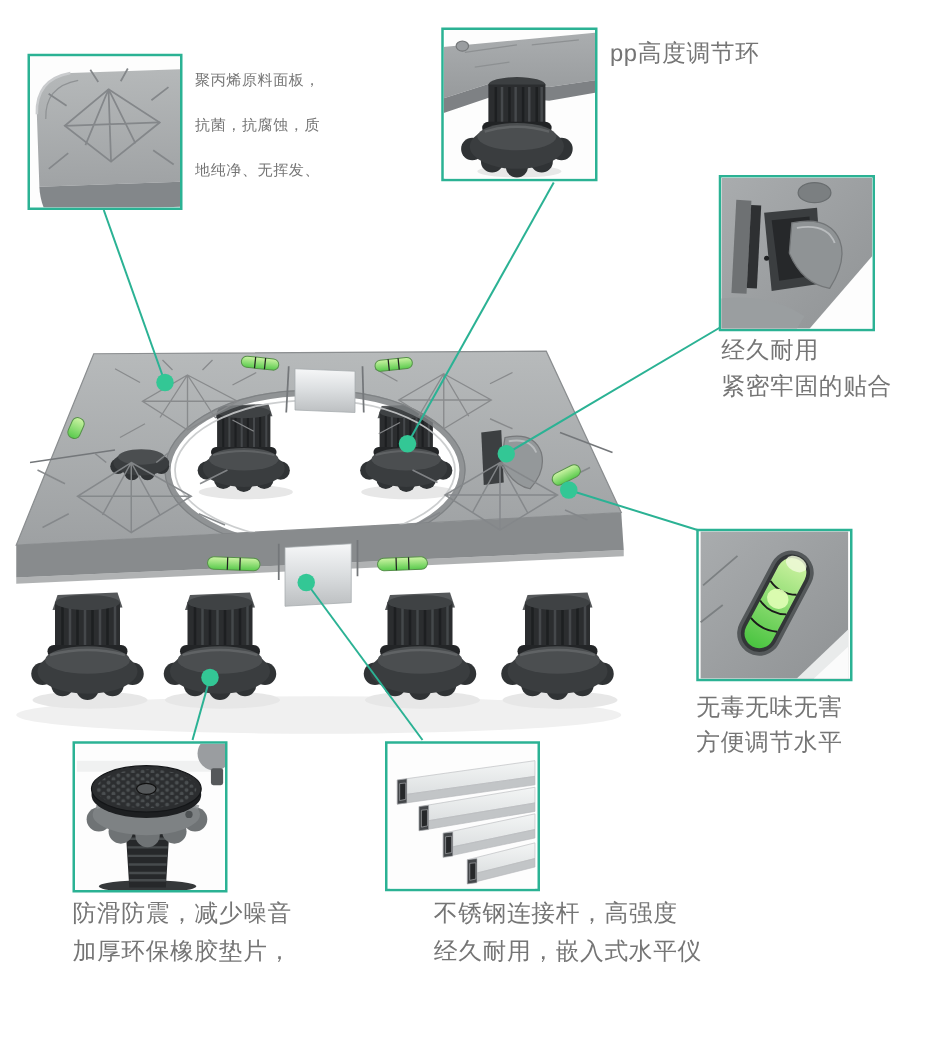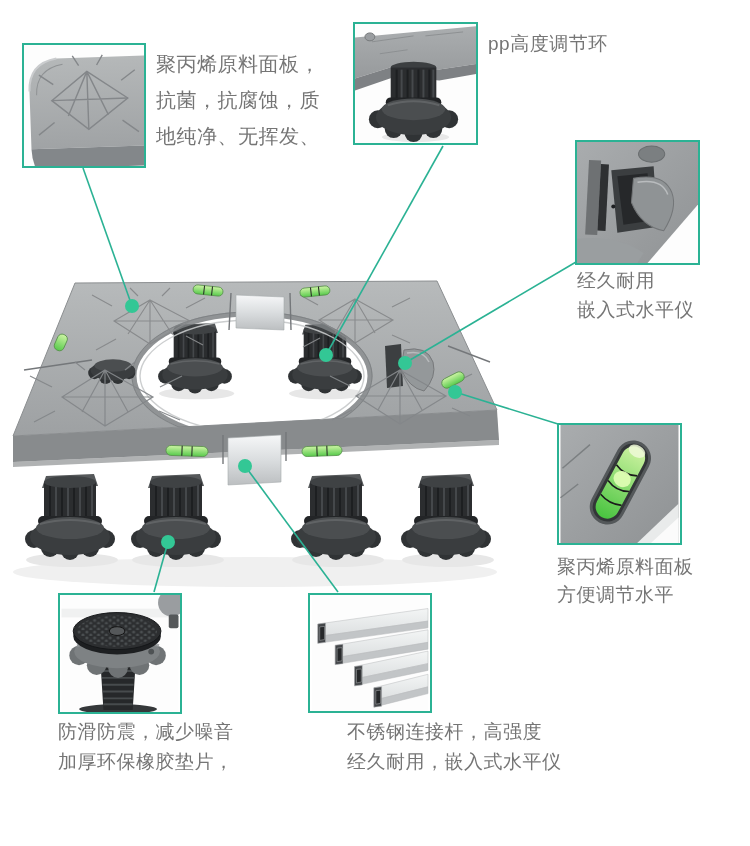--- a/index.html
+++ b/index.html
@@ -4,21 +4,21 @@
 <style>
   html,body{margin:0;padding:0;background:#fff;}
   .page{position:relative;width:750px;height:846px;background:#fff;overflow:hidden;
         font-family:"Liberation Sans","DejaVu Sans",sans-serif;}
   .callout-box{position:absolute;box-sizing:border-box;border:2px solid var(--accent,#2bb294);
                background:#fff;overflow:hidden;}
   .callout-box svg{display:block;}
   .callout-text{position:absolute;color:var(--text,#757575);white-space:nowrap;
                 font-size:19px;letter-spacing:0.5px;}
   .callout-text div{white-space:nowrap;}
-  .t-panel{left:156px;top:46px;line-height:36px;font-size:20px;}
+  .t-panel{left:156px;top:46px;line-height:36px;font-size:12px;}
   .t-foot{left:488px;top:28px;line-height:31px;}
   .t-latch{left:577px;top:266px;line-height:29px;}
   .t-level{left:557px;top:553px;line-height:28px;}
   .t-pad{left:58px;top:717px;line-height:30px;}
   .t-rods{left:308px;top:717px;line-height:30px;margin-left:39px;}
   .overlay{position:absolute;left:0;top:0;pointer-events:none;}
   .main-img{position:absolute;left:0;top:250px;}
 </style>
 </head>
 <body>
@@ -342,24 +342,24 @@
   <div class="callout-text t-panel">
     <div>聚丙烯原料面板，</div>
     <div>抗菌，抗腐蚀，质</div>
     <div>地纯净、无挥发、</div>
   </div>
   <div class="callout-text t-foot">
     <div>pp高度调节环</div>
   </div>
   <div class="callout-text t-latch">
     <div>经久耐用</div>
-    <div>嵌入式水平仪</div>
+    <div>紧密牢固的贴合</div>
   </div>
   <div class="callout-text t-level">
-    <div>聚丙烯原料面板</div>
+    <div>无毒无味无害</div>
     <div>方便调节水平</div>
   </div>
   <div class="callout-text t-pad">
     <div>防滑防震，减少噪音</div>
     <div>加厚环保橡胶垫片，</div>
   </div>
   <div class="callout-text t-rods">
     <div>不锈钢连接杆，高强度</div>
     <div>经久耐用，嵌入式水平仪</div>
   </div>

